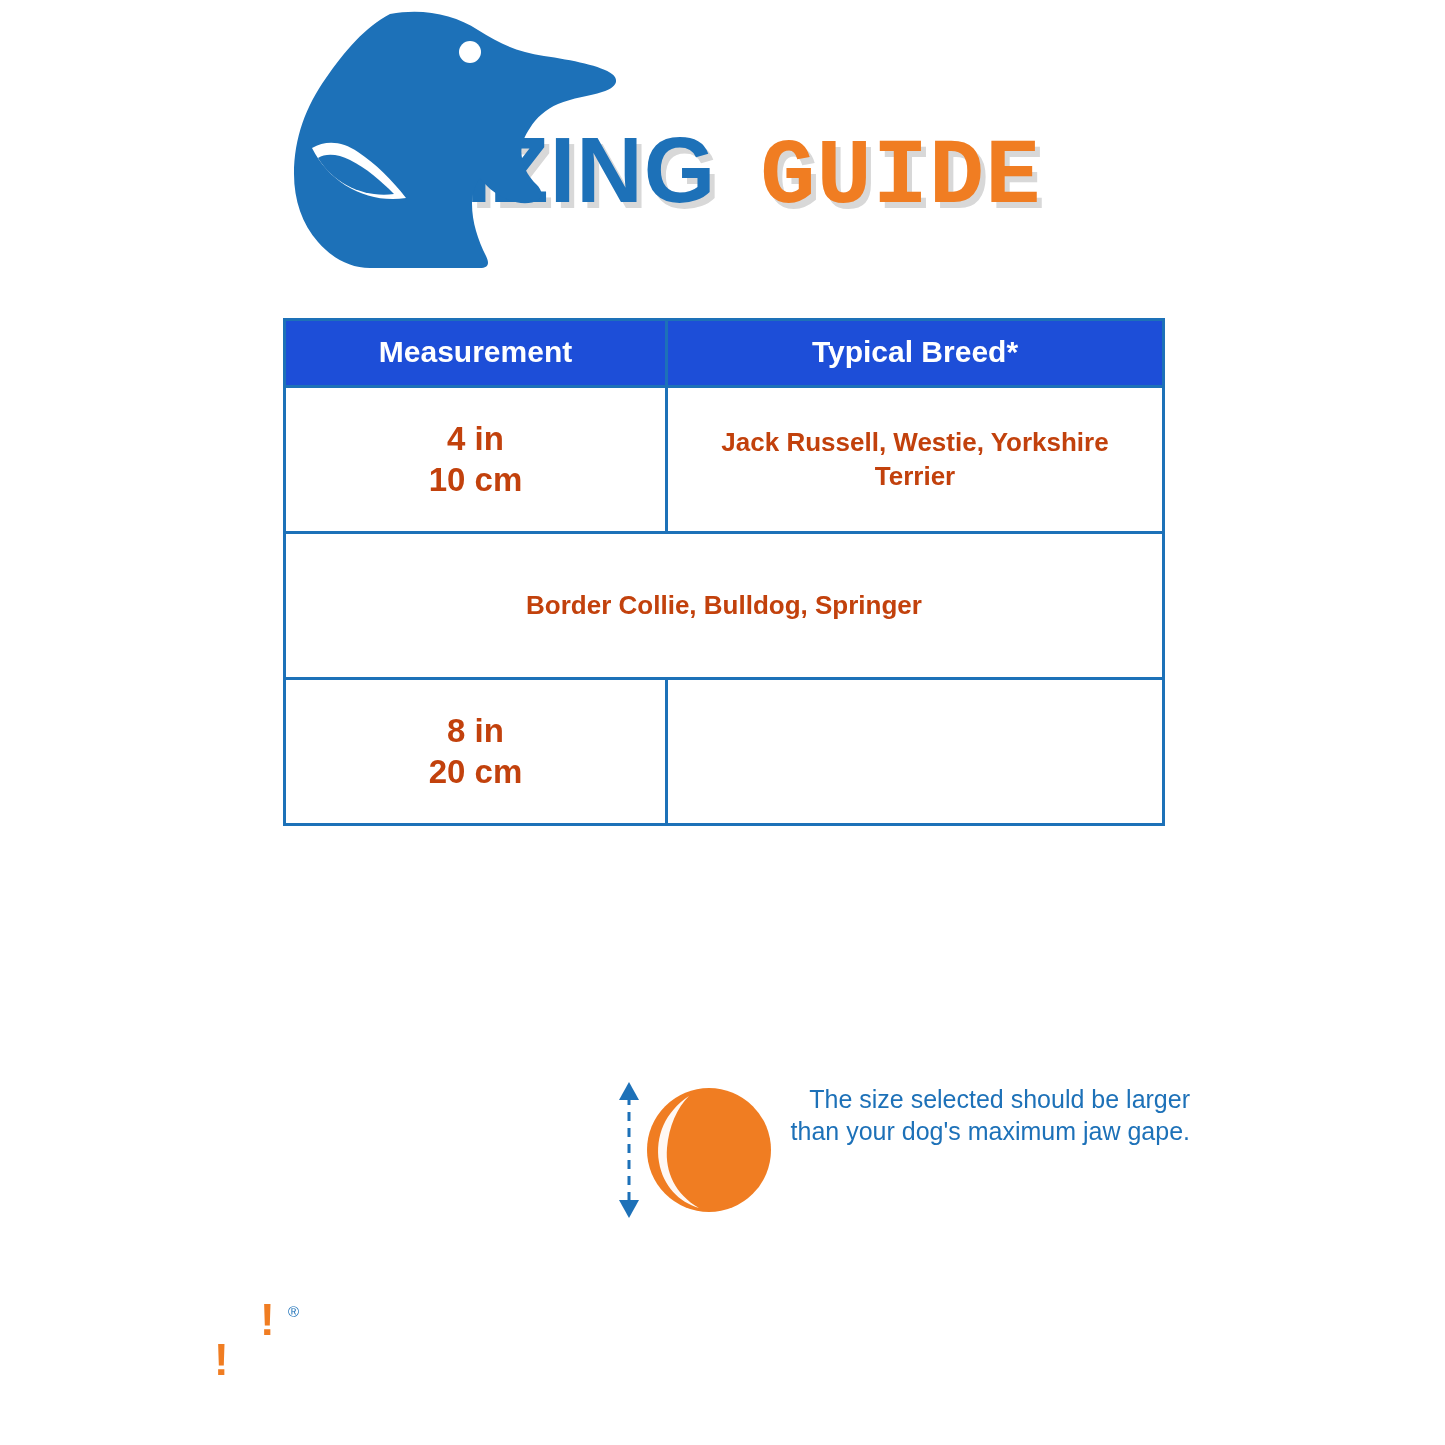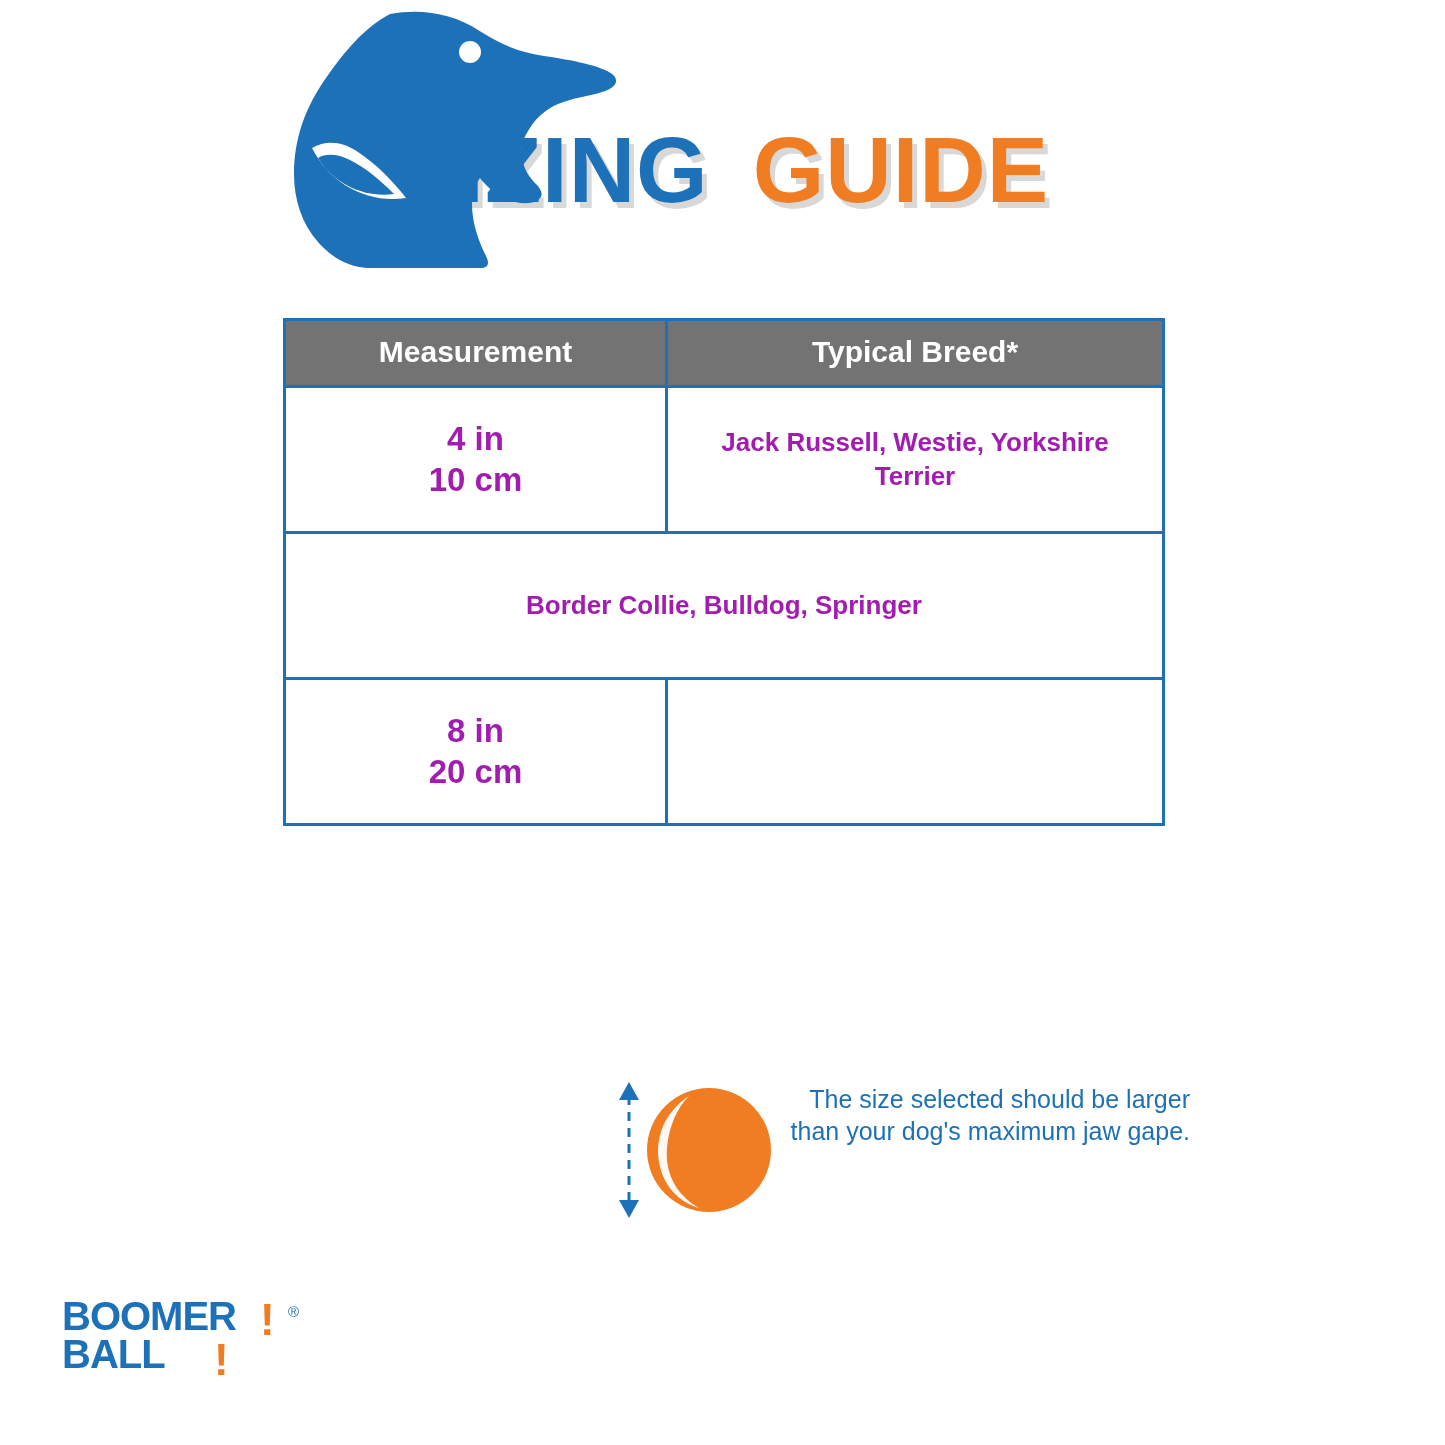--- a/index.html
+++ b/index.html
@@ -32,53 +32,54 @@
     white-space: nowrap;
   }
   .title .word-blue {
     color: #1D71B8;
     text-shadow: 5px 6px 0 #d8d8d8;
   }
   .title .word-orange {
     color: #F07D22;
     text-shadow: 5px 6px 0 #d8d8d8;
     margin-left: 44px;
+    font-family: Liberation Mono, monospace;
   }
 
   
   .table-wrap {
     position: absolute;
     left: 283px;
     top: 318px;
     width: 882px;
     border: 3px solid #1D71B8;
     box-sizing: border-box;
   }
   .t-row {
     display: flex;
     border-top: 3px solid #1D71B8;
   }
   .t-row:first-child { border-top: none; }
 
   .t-head {
-    background: #737373;
+    background: #1d4ed8;
   }
   .t-head .cell {
     color: #ffffff;
     font-size: 30px;
     font-weight: bold;
     padding: 14px 0 16px;
   }
   .cell {
     box-sizing: border-box;
     display: flex;
     align-items: center;
     justify-content: center;
     text-align: center;
-    color: #a21caf;
+    color: #c2410c;
   }
   .col-1 {
     width: 382px;
     flex: 0 0 382px;
     border-right: 3px solid #1D71B8;
   }
   .col-2 {
     flex: 1 1 auto;
     text-align: center;
   }
@@ -225,22 +226,18 @@
   <div class="ball">
     <svg viewBox="0 0 128 128" width="128" height="128" xmlns="http://www.w3.org/2000/svg">
       <circle cx="64" cy="64" r="62" fill="#F07D22"></circle>
       <path d="M44,10 C20,26 10,50 14,76 C18,100 34,116 54,122 C30,108 20,86 22,62 C24,40 32,22 44,10 Z" fill="#ffffff" opacity="0.95"></path>
     </svg>
   </div>
 
   <div class="note">The size selected should be larger than your dog's maximum jaw gape.</div>
 
   <div class="logo">
-    <div class="logo-text">
-      <span class="l1">BOOMER</span>
-      <span class="l2">BALL</span>
-    </div>
     <span class="logo-bang b1">!</span>
     <span class="logo-bang b2">!</span>
     <span class="logo-reg">®</span>
   </div>
 
 </div>
 
 </body></html>

